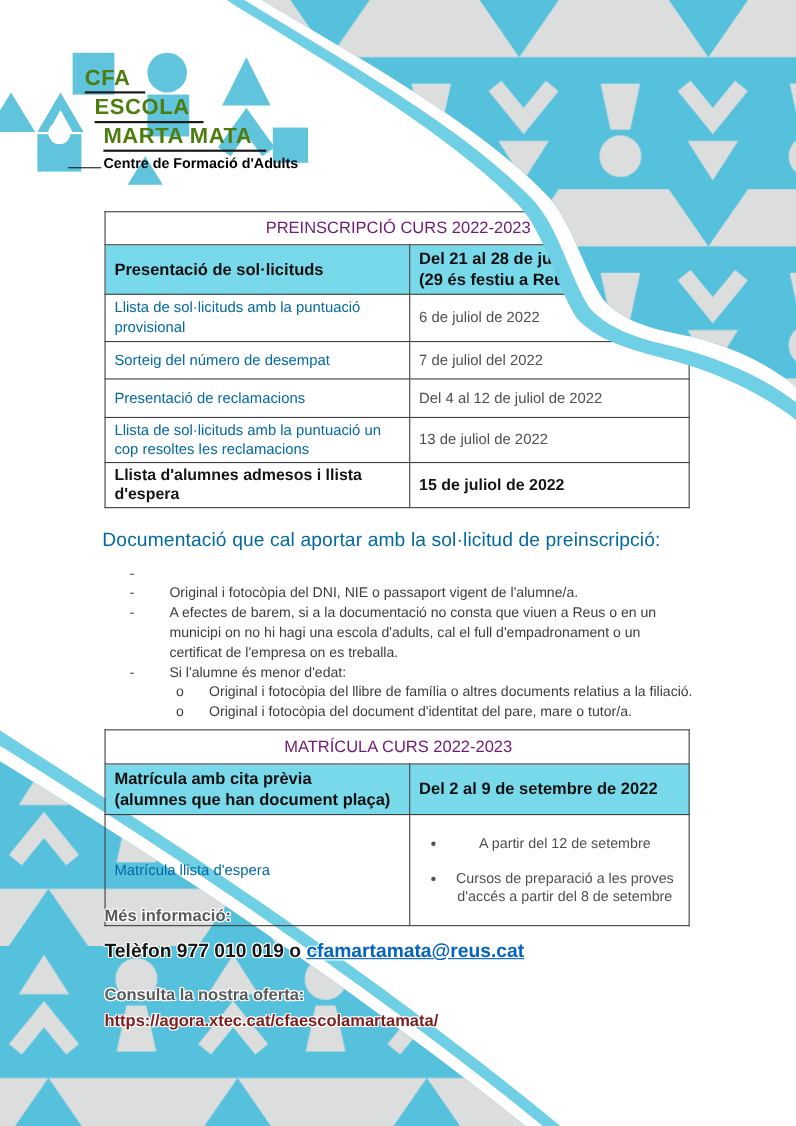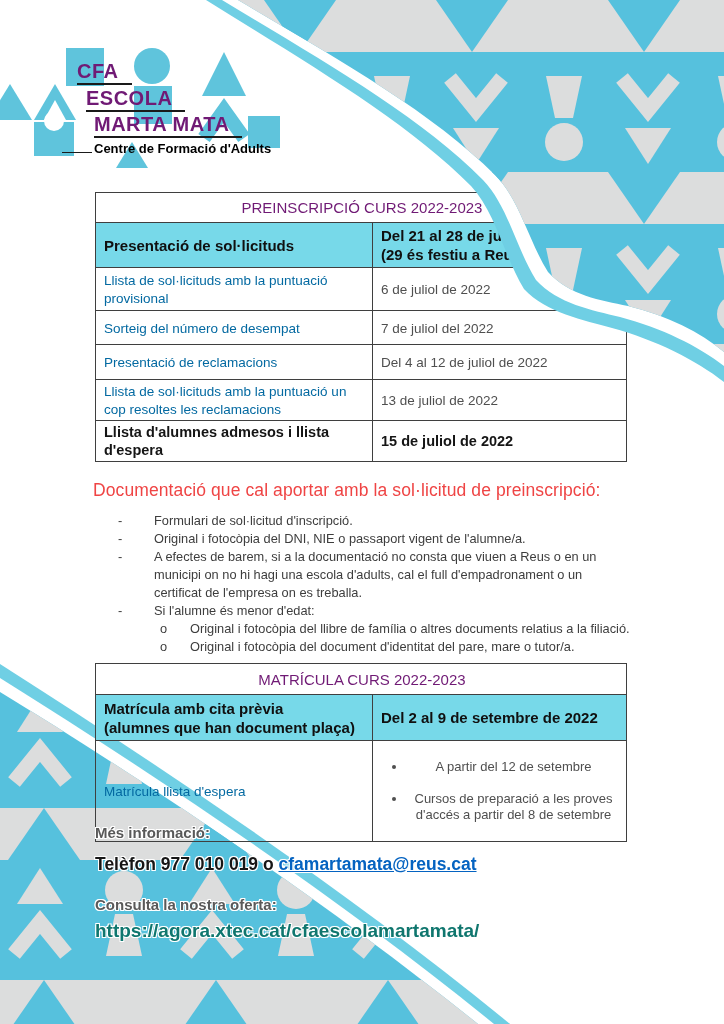--- a/index.html
+++ b/index.html
@@ -6,21 +6,21 @@
   .page{
     position:relative;width:724px;height:1024px;overflow:hidden;
     background:#ffffff;font-family:"Liberation Sans",sans-serif;color:#1f1f1f;
   }
   .layer-bg{position:absolute;inset:0;z-index:0;}
   .layer-content{position:absolute;inset:0;z-index:1;}
   .layer-fold{position:absolute;inset:0;z-index:2;pointer-events:none;}
 
   
   .logo-line{
-    position:absolute;font-weight:700;font-size:20px;letter-spacing:.5px;color:#701a75;
+    position:absolute;font-weight:700;font-size:20px;letter-spacing:.5px;color:#4d7c0f;
     border-bottom:2px solid #1a1a1a;padding:0 13px 1px 0;line-height:22px;white-space:nowrap;
   }
   .logo-l1{left:77px;top:60px;}
   .logo-l2{left:86px;top:87px;}
   .logo-l3{left:94px;top:113px;}
   .logo-tagline{position:absolute;left:62px;top:139px;font-size:13px;font-weight:700;color:#000000;white-space:nowrap;}
   .lead-line{display:inline-block;width:30px;border-bottom:1.6px solid #1a1a1a;height:13px;margin-right:2px;}
 
   
   table.sched{position:absolute;border-collapse:collapse;table-layout:fixed;width:531px;background:transparent;}
@@ -32,21 +32,21 @@
   .cell-label{font-size:13.5px;color:#0369a1;line-height:16px;}
   .cell-date{font-size:13.5px;color:#4f4f4f;}
   tr.cyan .cell-label,tr.cyan .cell-date{font-size:15px;font-weight:700;color:#101010;line-height:19px;}
   tr.bold-row .cell-label,tr.bold-row .cell-date{font-size:14.5px;font-weight:700;color:#151515;line-height:17px;}
   .mat-bullets{margin:0;padding-left:26px;font-size:13px;color:#4f4f4f;line-height:16px;}
   .mat-bullets li{margin:16px 0;text-align:center;}
   .col-l{width:277px;} .col-r{width:254px;}
 
   
   .doc-heading{
-    position:absolute;left:93px;top:480px;font-size:17.5px;color:#ef4444;
+    position:absolute;left:93px;top:480px;font-size:17.5px;color:#0369a1;
     letter-spacing:.1px;white-space:nowrap;
   }
   .doc-list{position:absolute;left:110px;top:512px;width:522px;}
   .doc-item{display:flex;font-size:12.8px;color:#3d3d3d;line-height:18px;}
   .doc-item .marker{flex:0 0 36px;text-align:left;padding-left:8px;}
   .doc-sub{margin-left:44px;}
   .doc-sub .marker{flex:0 0 30px;padding-left:6px;}
 
   
   .gray-label{
@@ -55,21 +55,21 @@
     white-space:nowrap;
   }
   .more-info{top:824px;}
   .offer{top:896px;}
   .phone-line{
     position:absolute;left:95px;top:854px;font-size:17.5px;font-weight:700;color:#161616;white-space:nowrap;
     text-shadow:-1px -1px 0 #fff,1px -1px 0 #fff,-1px 1px 0 #fff,1px 1px 0 #fff;
   }
   .email-link{color:#0563c1;text-decoration:underline;cursor:pointer;font-weight:700;}
   .website{
-    position:absolute;left:95px;top:920px;font-size:19px;font-weight:700;color:#0f766e;white-space:nowrap;
+    position:absolute;left:95px;top:920px;font-size:15px;font-weight:700;color:#7f1d1d;white-space:nowrap;
     text-shadow:-1px -1px 0 #fff,1px -1px 0 #fff,-1px 1px 0 #fff,1px 1px 0 #fff;
   }
 </style>
 </head>
 <body>
 
 <div class="page">
 
   <svg class="layer-bg" viewBox="0 0 724 1024" aria-hidden="true">
     <defs>
@@ -163,21 +163,20 @@
         <td><span class="cell-label">Llista d'alumnes admesos i llista d'espera</span></td>
         <td><span class="cell-date">15 de juliol de 2022</span></td>
       </tr>
     </tbody>
       </table>
 
     <div class="doc-heading">Documentació que cal aportar amb la sol·licitud de preinscripció:</div>
     <div class="doc-list">
       <div class="doc-item">
         <span class="marker">-</span>
-        <span>Formulari de sol·licitud d'inscripció.</span>
       </div>
       <div class="doc-item">
         <span class="marker">-</span>
         <span>Original i fotocòpia del DNI, NIE o passaport vigent de l'alumne/a.</span>
       </div>
       <div class="doc-item">
         <span class="marker">-</span>
         <span>A efectes de barem, si a la documentació no consta que viuen a Reus o en un municipi on no hi hagi una escola d'adults, cal el full d'empadronament o un certificat de l'empresa on es treballa.</span>
       </div>
       <div class="doc-item">

